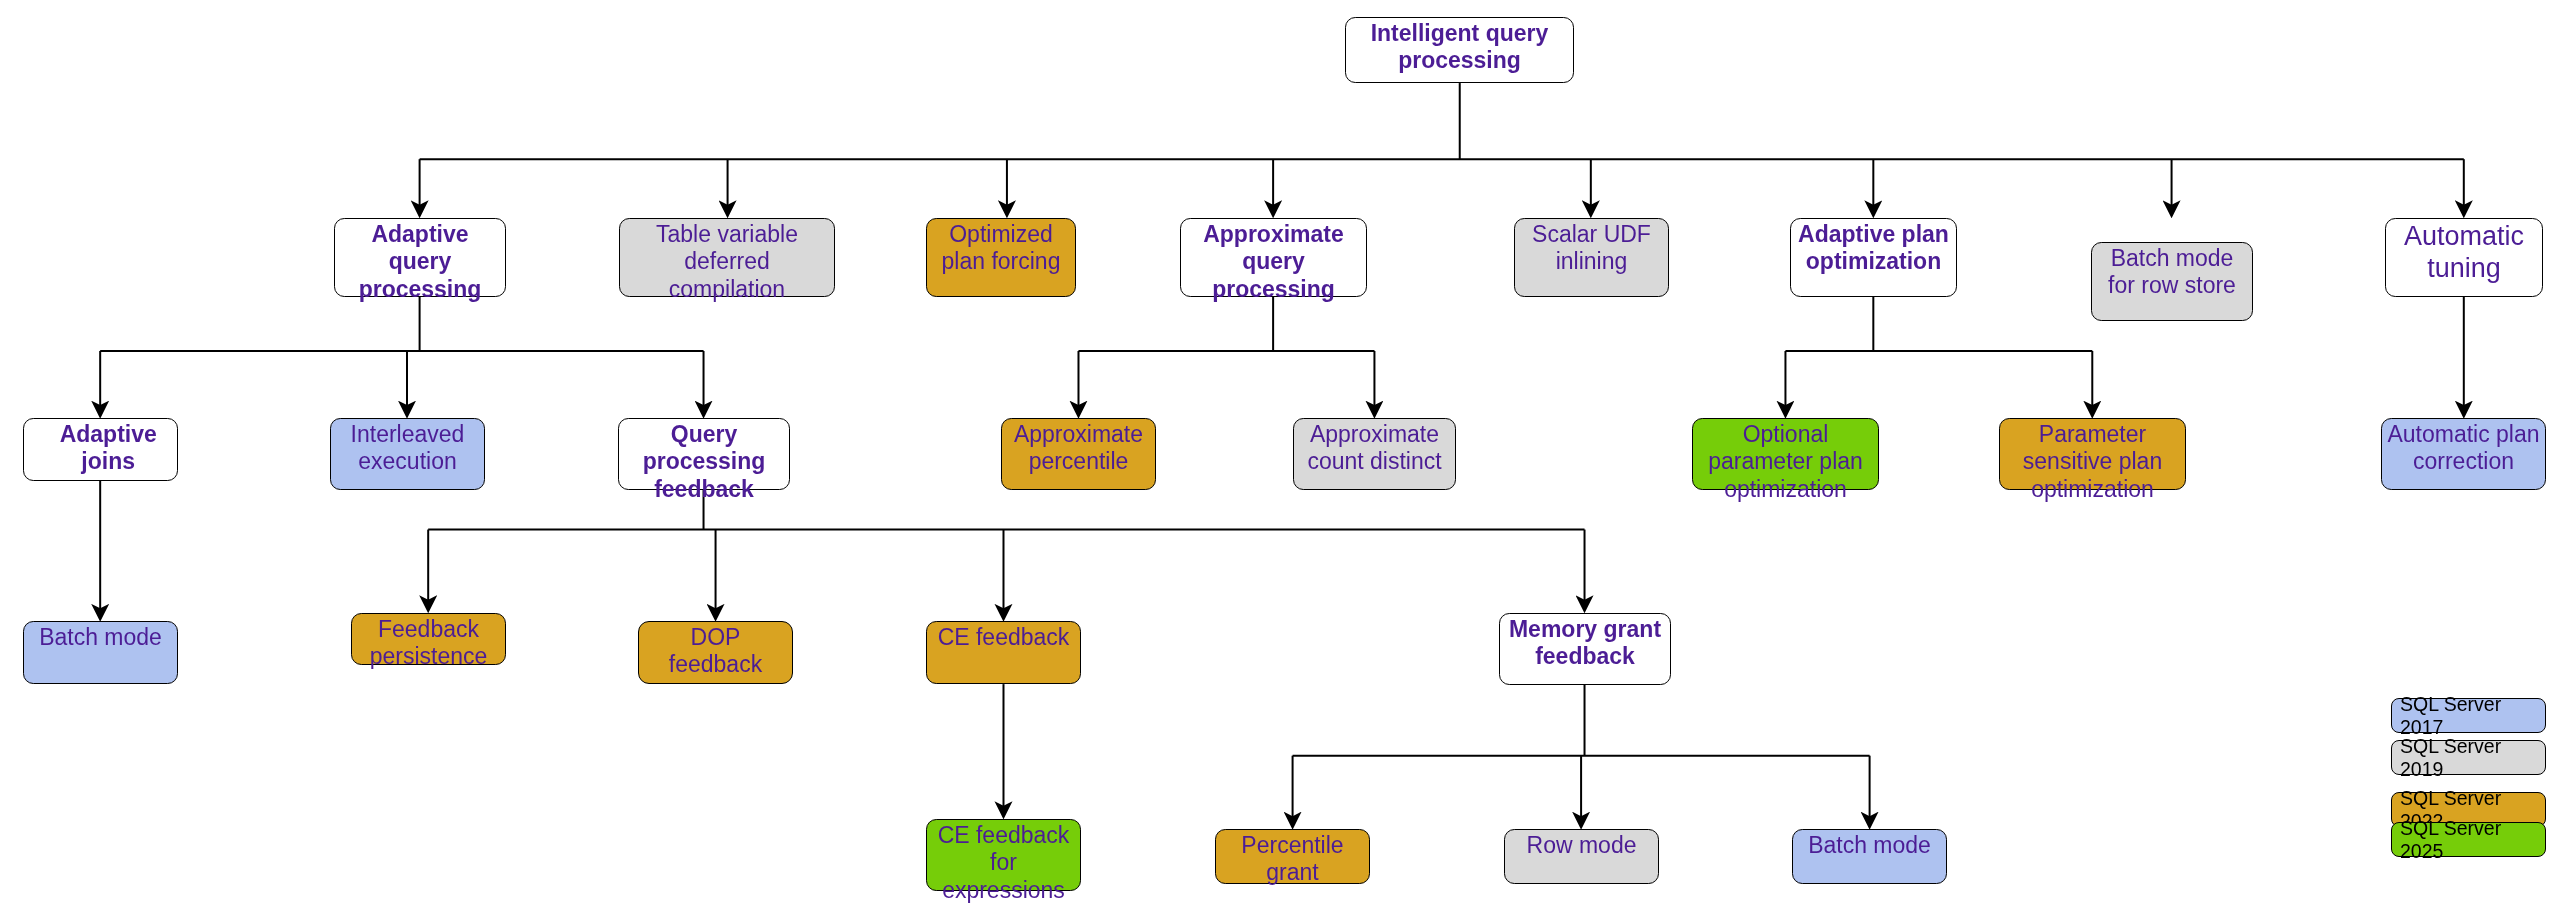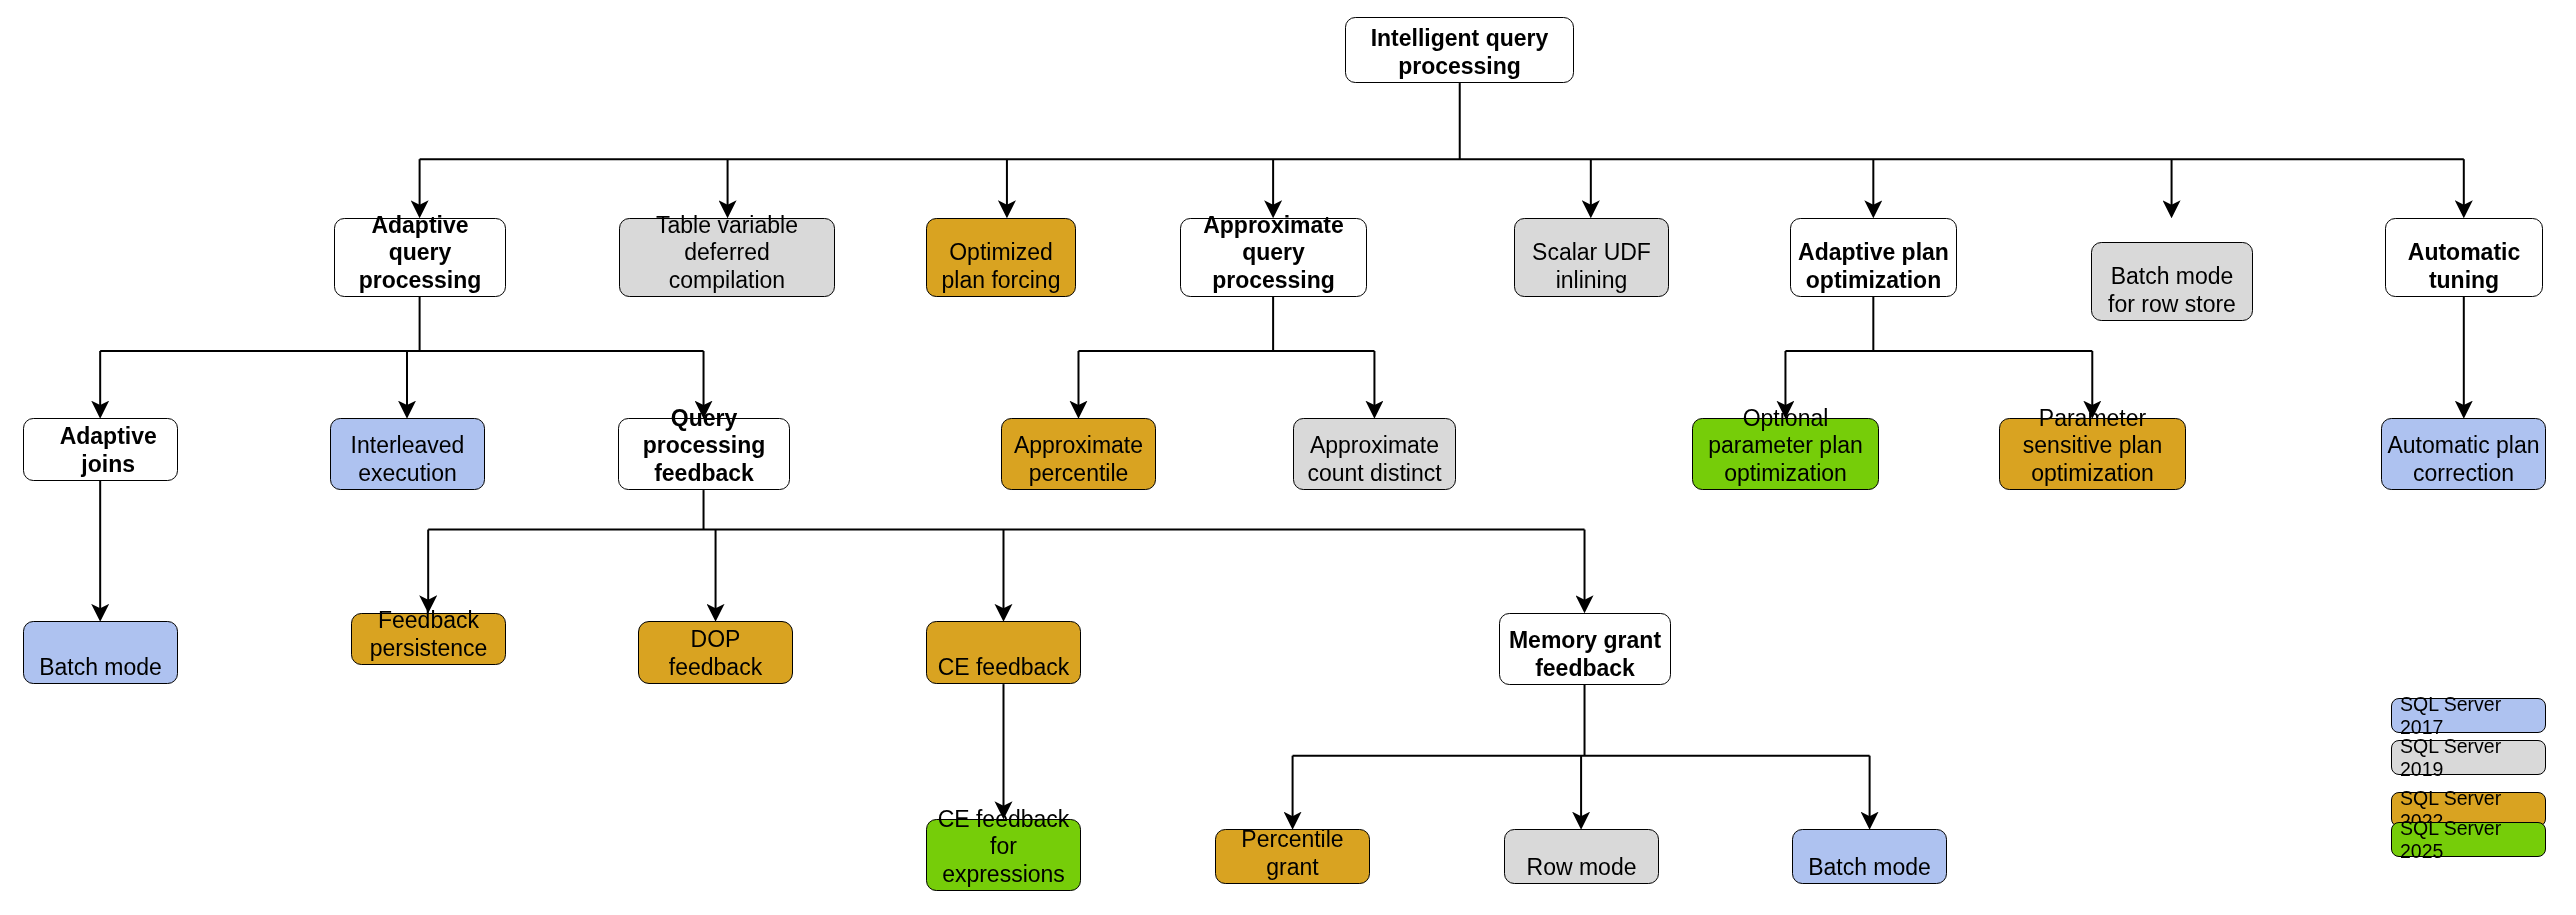--- a/index.html
+++ b/index.html
@@ -1,21 +1,21 @@
 <!DOCTYPE html>
 <html style="font-size:9.2px"><head>
 <meta charset="utf-8">
 <style>
   html,body{margin:0;padding:0;background:#ffffff;}
   body{width:2576px;height:916px;font-family:"Liberation Sans",sans-serif;overflow:hidden;}
   #stage{position:relative;width:2576px;height:916px;background:#fff;}
   svg#wires{position:absolute;left:0;top:0;width:2576px;height:916px;pointer-events:none;}
   .node{position:absolute;box-sizing:border-box;border:1.7px solid #000;border-radius:10.3px;
-        display:flex;align-items:flex-end;justify-content:center;text-align:center;
-        font-family:"Liberation Sans",sans-serif;color:#000000;line-height:1.18;
+        display:flex;align-items:flex-start;justify-content:center;text-align:center;
+        font-family:"Liberation Sans",sans-serif;color:#4c1d95;line-height:1.18;
         padding:2.3px 4.6px;background:#fff;}
   .node span{display:block;}
   .legend-item{position:absolute;box-sizing:border-box;border:1.7px solid #000;border-radius:8px;
         display:flex;align-items:center;justify-content:flex-start;padding-left:8px;
         font-family:"Liberation Sans",sans-serif;color:#000;background:#fff;}
 </style>
 </head>
 <body>
 
 <div id="stage">
@@ -83,21 +83,21 @@
       </div>
       <div class="node" style="left: 1514px; top: 218px; width: 155px; height: 79px; background: rgb(217, 217, 217); font-size: 23px; font-weight: 400;">
         <span>Scalar UDF inlining</span>
       </div>
       <div class="node" style="left: 1790px; top: 218px; width: 167px; height: 79px; background: rgb(255, 255, 255); font-size: 23px; font-weight: 700;">
         <span>Adaptive plan optimization</span>
       </div>
       <div class="node" style="left: 2091px; top: 218px; width: 162px; height: 79px; background: rgb(217, 217, 217); font-size: 23px; font-weight: 400; margin-top: 24px;">
         <span>Batch mode for row store</span>
       </div>
-      <div class="node" style="left: 2385px; top: 218px; width: 158px; height: 79px; background: rgb(255, 255, 255); font-size: 23px; font-weight: 700;">
+      <div class="node" style="left: 2385px; top: 218px; width: 158px; height: 79px; background: rgb(255, 255, 255); font-size: 27px; font-weight: 400;">
         <span>Automatic tuning</span>
       </div>
       <div class="node" style="left: 23px; top: 418px; width: 155px; height: 63px; background: rgb(255, 255, 255); font-size: 23px; font-weight: 700; padding-left: 20px;">
         <span>Adaptive joins</span>
       </div>
       <div class="node" style="left: 330px; top: 418px; width: 155px; height: 72px; background: rgb(174, 194, 240); font-size: 23px; font-weight: 400;">
         <span>Interleaved execution</span>
       </div>
       <div class="node" style="left: 618px; top: 418px; width: 172px; height: 72px; background: rgb(255, 255, 255); font-size: 23px; font-weight: 700;">
         <span>Query processing feedback</span>

